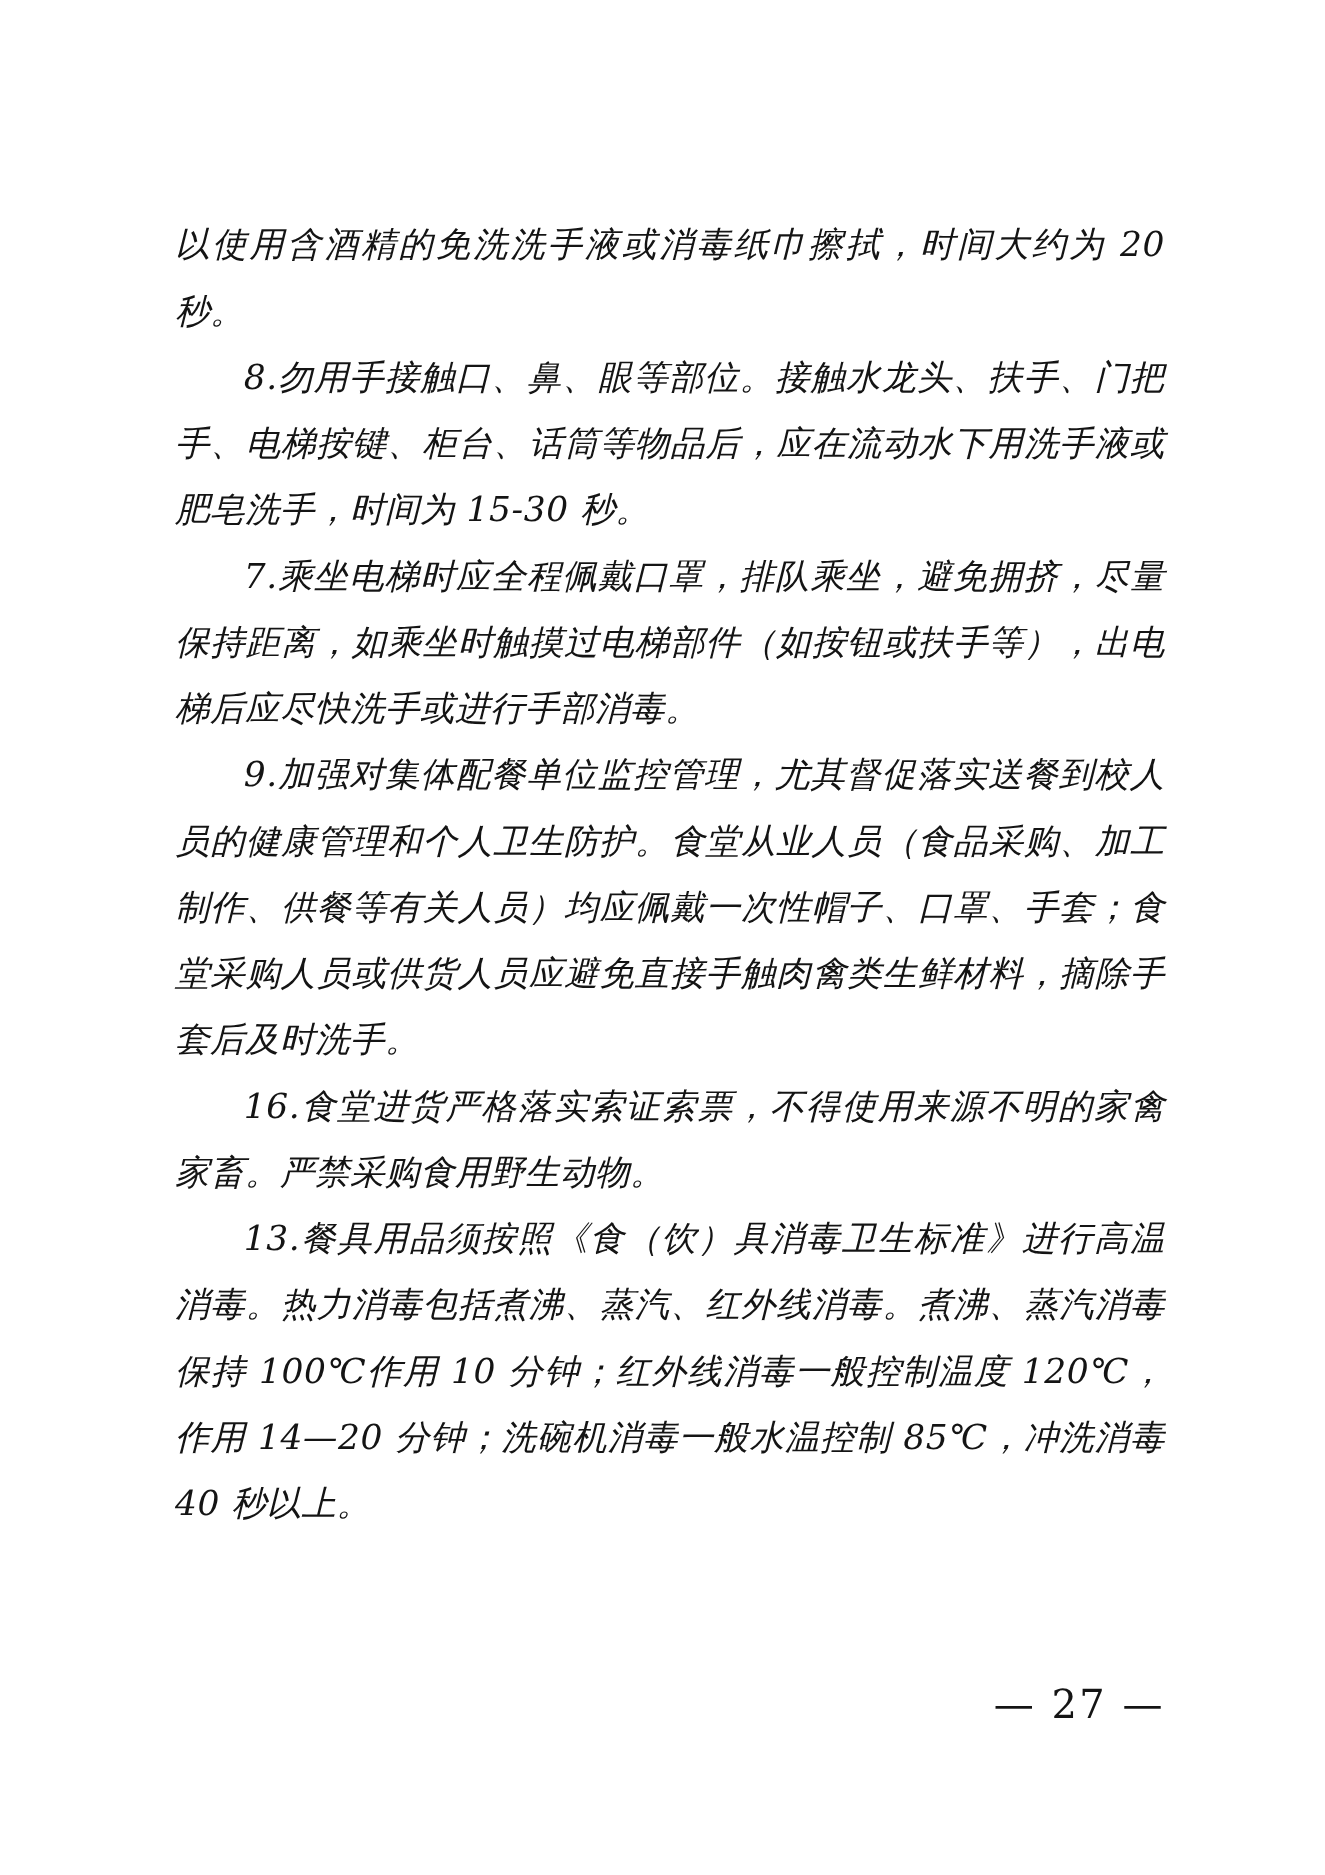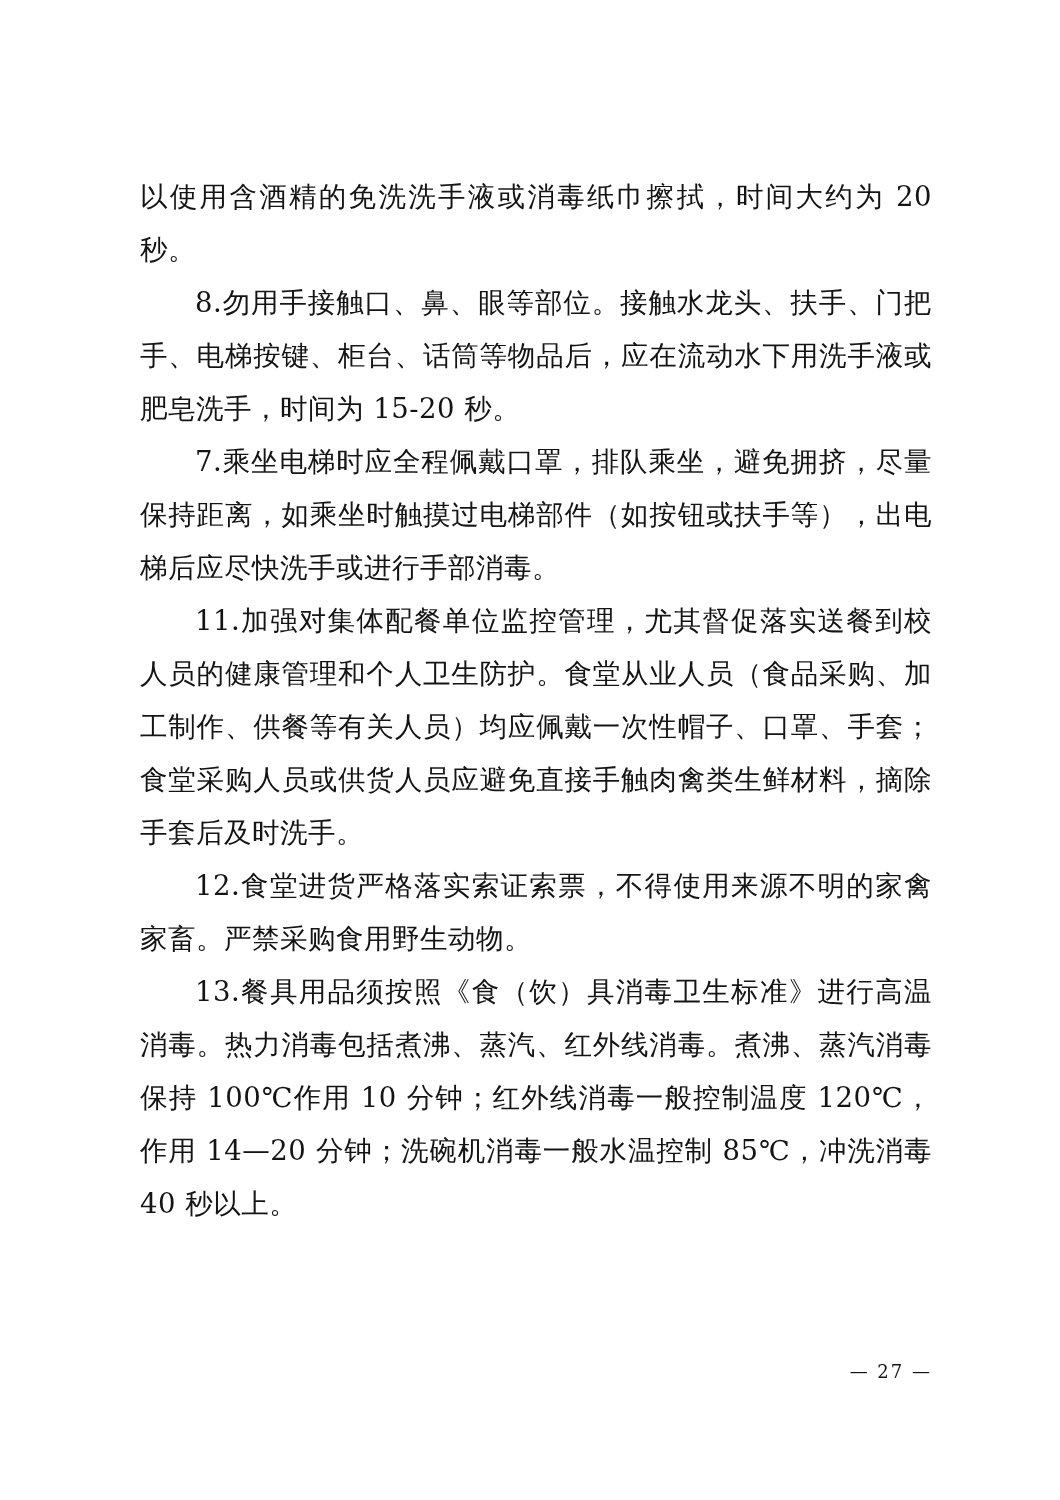--- a/index.html
+++ b/index.html
@@ -21,46 +21,47 @@
     box-sizing: border-box;
     padding: 170px 128px 0 140px;
   }
   .body-text {
     font-size: 27.5px;
     line-height: 53px;
     text-align: justify;
     text-justify: inter-ideograph;
     letter-spacing: 0.5px;
     color: #141414;
+    font-style: italic;
   }
   .para {
     margin: 0;
     text-indent: 0;
   }
   .para.indent {
     text-indent: 2em;
   }
   .page-number {
     position: absolute;
     left: 0;
     right: 128px;
     bottom: 118px;
     text-align: right;
-    font-size: 18px;
+    font-size: 32px;
     color: #141414;
     font-family: "DejaVu Serif", "Liberation Serif", serif;
     letter-spacing: 2px;
   }
 </style>
 </head>
 <body>
 
 <div class="page">
   <div class="body-text">
     <p class="para">以使用含酒精的免洗洗手液或消毒纸巾擦拭，时间大约为 20 秒。</p>
-    <p class="para indent">8.勿用手接触口、鼻、眼等部位。接触水龙头、扶手、门把手、电梯按键、柜台、话筒等物品后，应在流动水下用洗手液或肥皂洗手，时间为 15-20 秒。</p>
+    <p class="para indent">8.勿用手接触口、鼻、眼等部位。接触水龙头、扶手、门把手、电梯按键、柜台、话筒等物品后，应在流动水下用洗手液或肥皂洗手，时间为 15-30 秒。</p>
     <p class="para indent">7.乘坐电梯时应全程佩戴口罩，排队乘坐，避免拥挤，尽量保持距离，如乘坐时触摸过电梯部件（如按钮或扶手等），出电梯后应尽快洗手或进行手部消毒。</p>
-    <p class="para indent">11.加强对集体配餐单位监控管理，尤其督促落实送餐到校人员的健康管理和个人卫生防护。食堂从业人员（食品采购、加工制作、供餐等有关人员）均应佩戴一次性帽子、口罩、手套；食堂采购人员或供货人员应避免直接手触肉禽类生鲜材料，摘除手套后及时洗手。</p>
-    <p class="para indent">12.食堂进货严格落实索证索票，不得使用来源不明的家禽家畜。严禁采购食用野生动物。</p>
+    <p class="para indent">9.加强对集体配餐单位监控管理，尤其督促落实送餐到校人员的健康管理和个人卫生防护。食堂从业人员（食品采购、加工制作、供餐等有关人员）均应佩戴一次性帽子、口罩、手套；食堂采购人员或供货人员应避免直接手触肉禽类生鲜材料，摘除手套后及时洗手。</p>
+    <p class="para indent">16.食堂进货严格落实索证索票，不得使用来源不明的家禽家畜。严禁采购食用野生动物。</p>
     <p class="para indent">13.餐具用品须按照《食（饮）具消毒卫生标准》进行高温消毒。热力消毒包括煮沸、蒸汽、红外线消毒。煮沸、蒸汽消毒保持 100℃作用 10 分钟；红外线消毒一般控制温度 120℃，作用 14—20 分钟；洗碗机消毒一般水温控制 85℃，冲洗消毒 40 秒以上。</p>
   </div>
   <div class="page-number">— 27 —</div>
 </div>
 
 </body></html>

